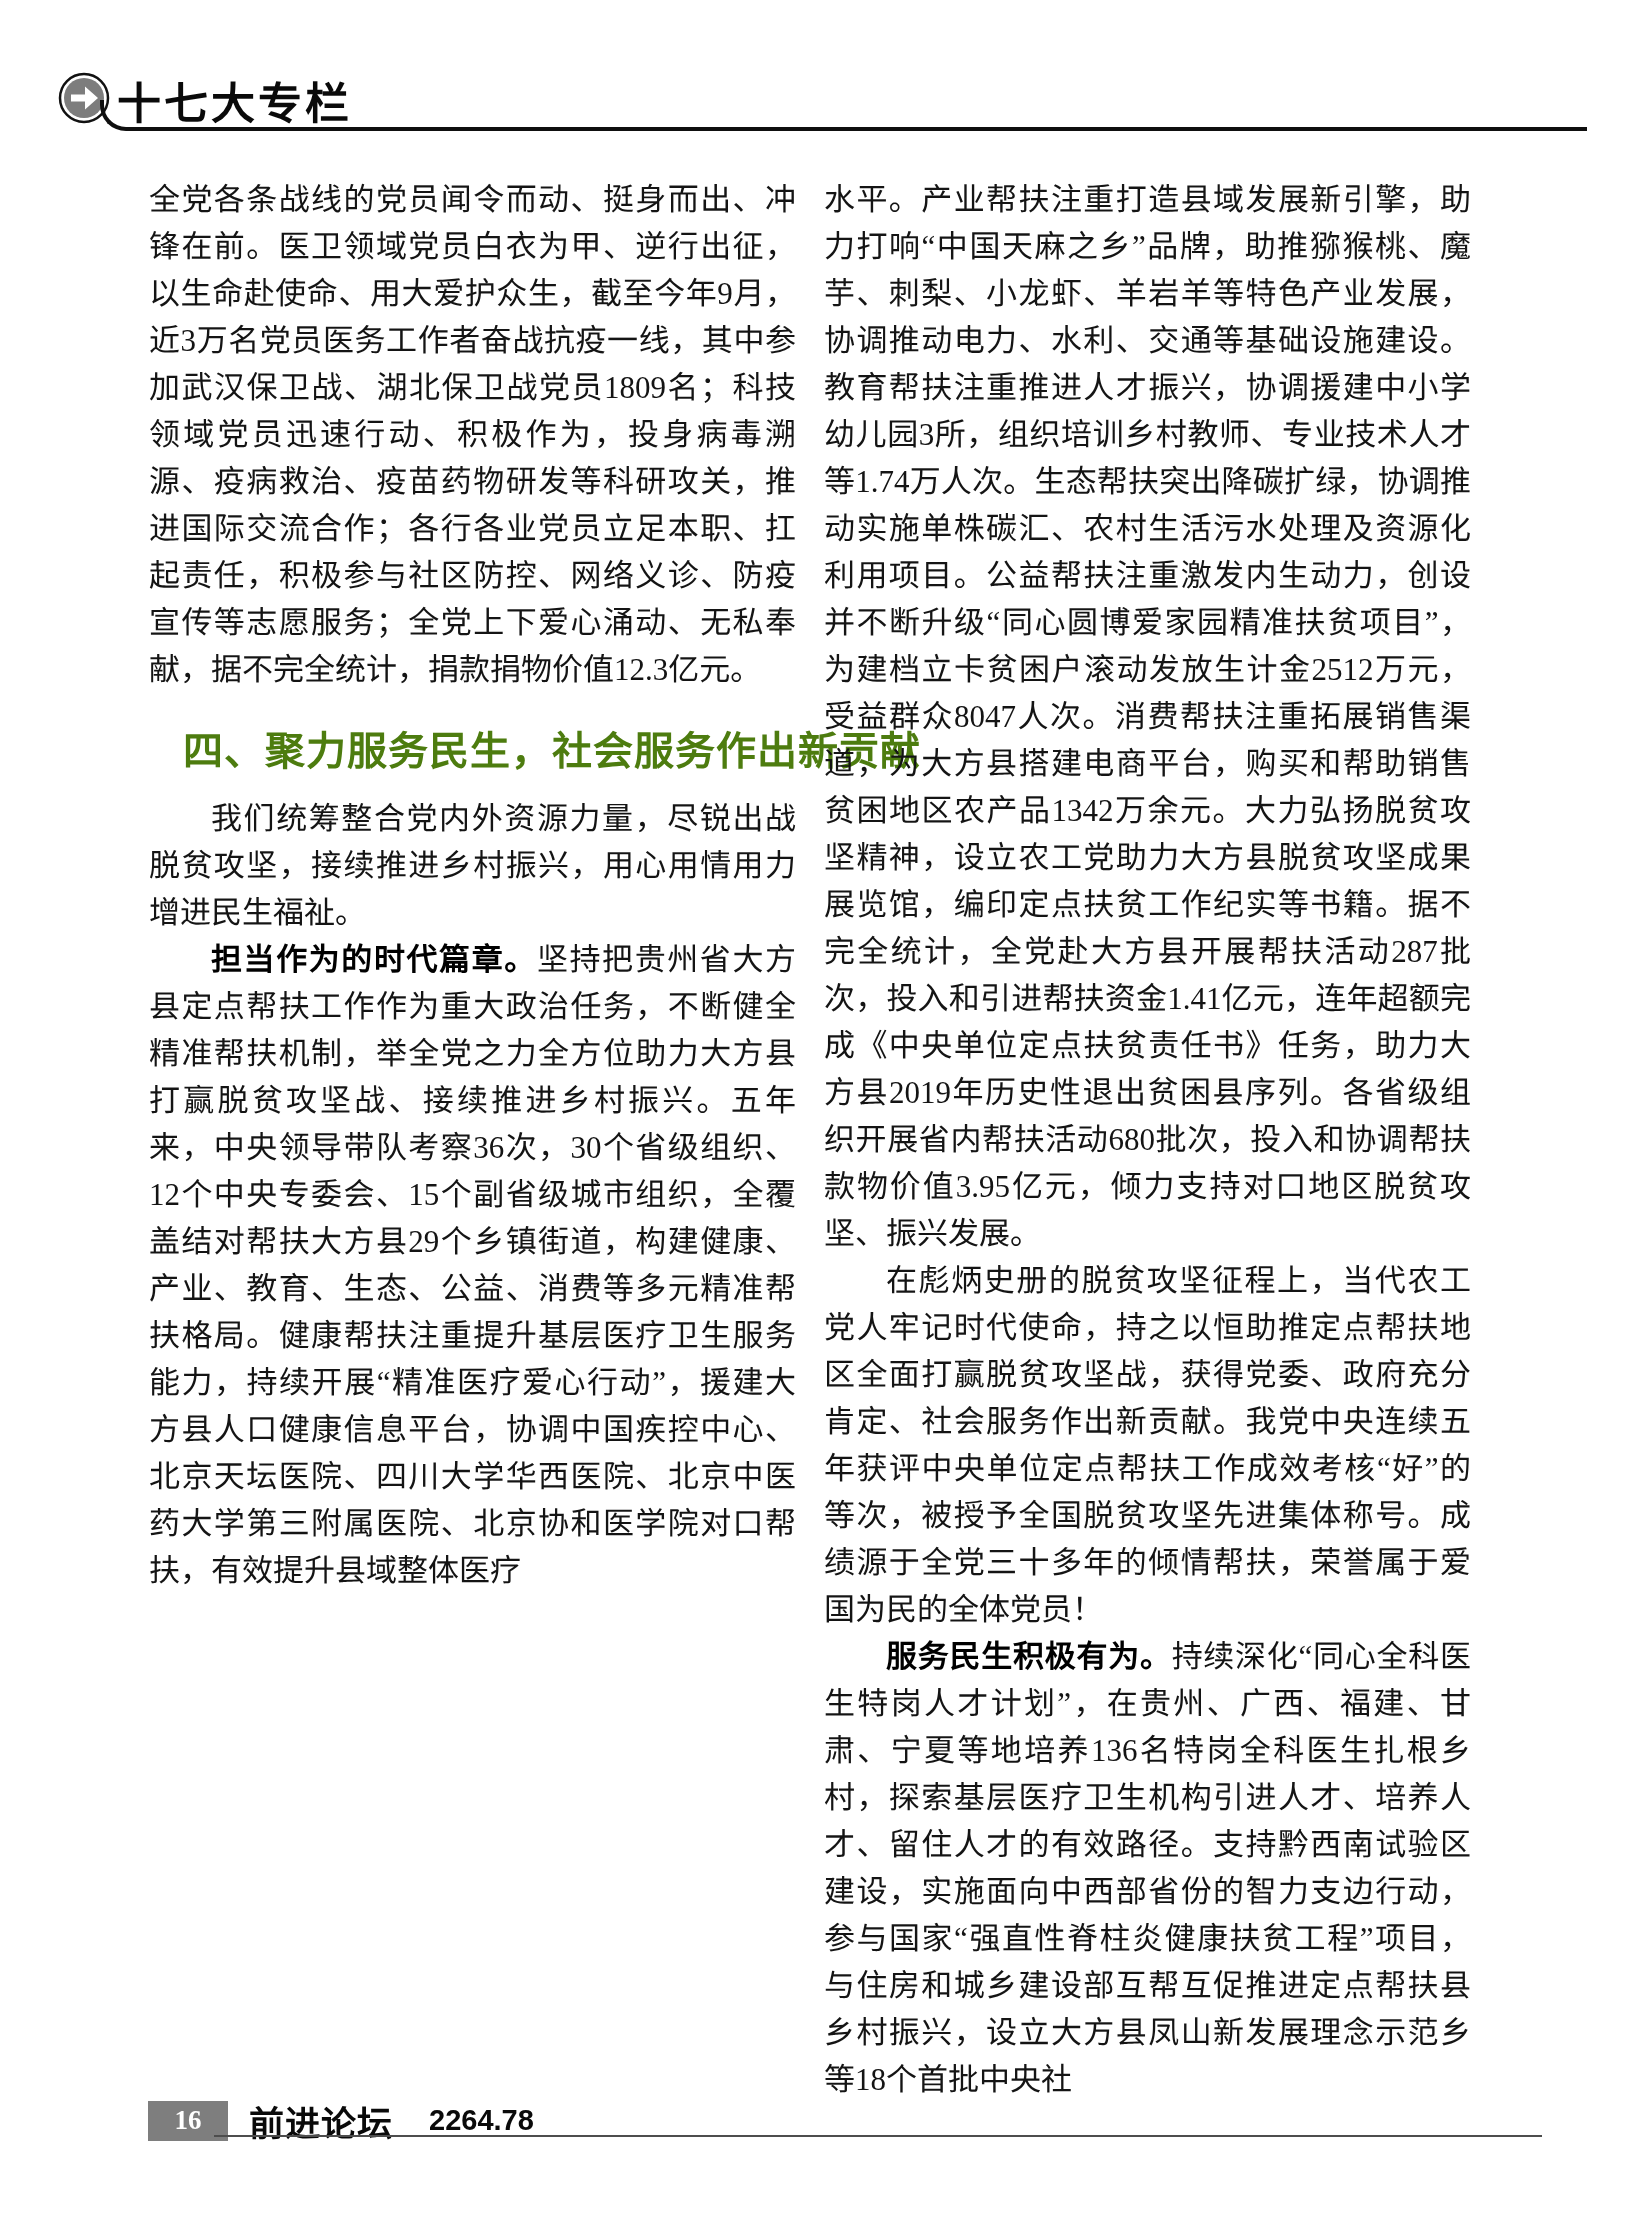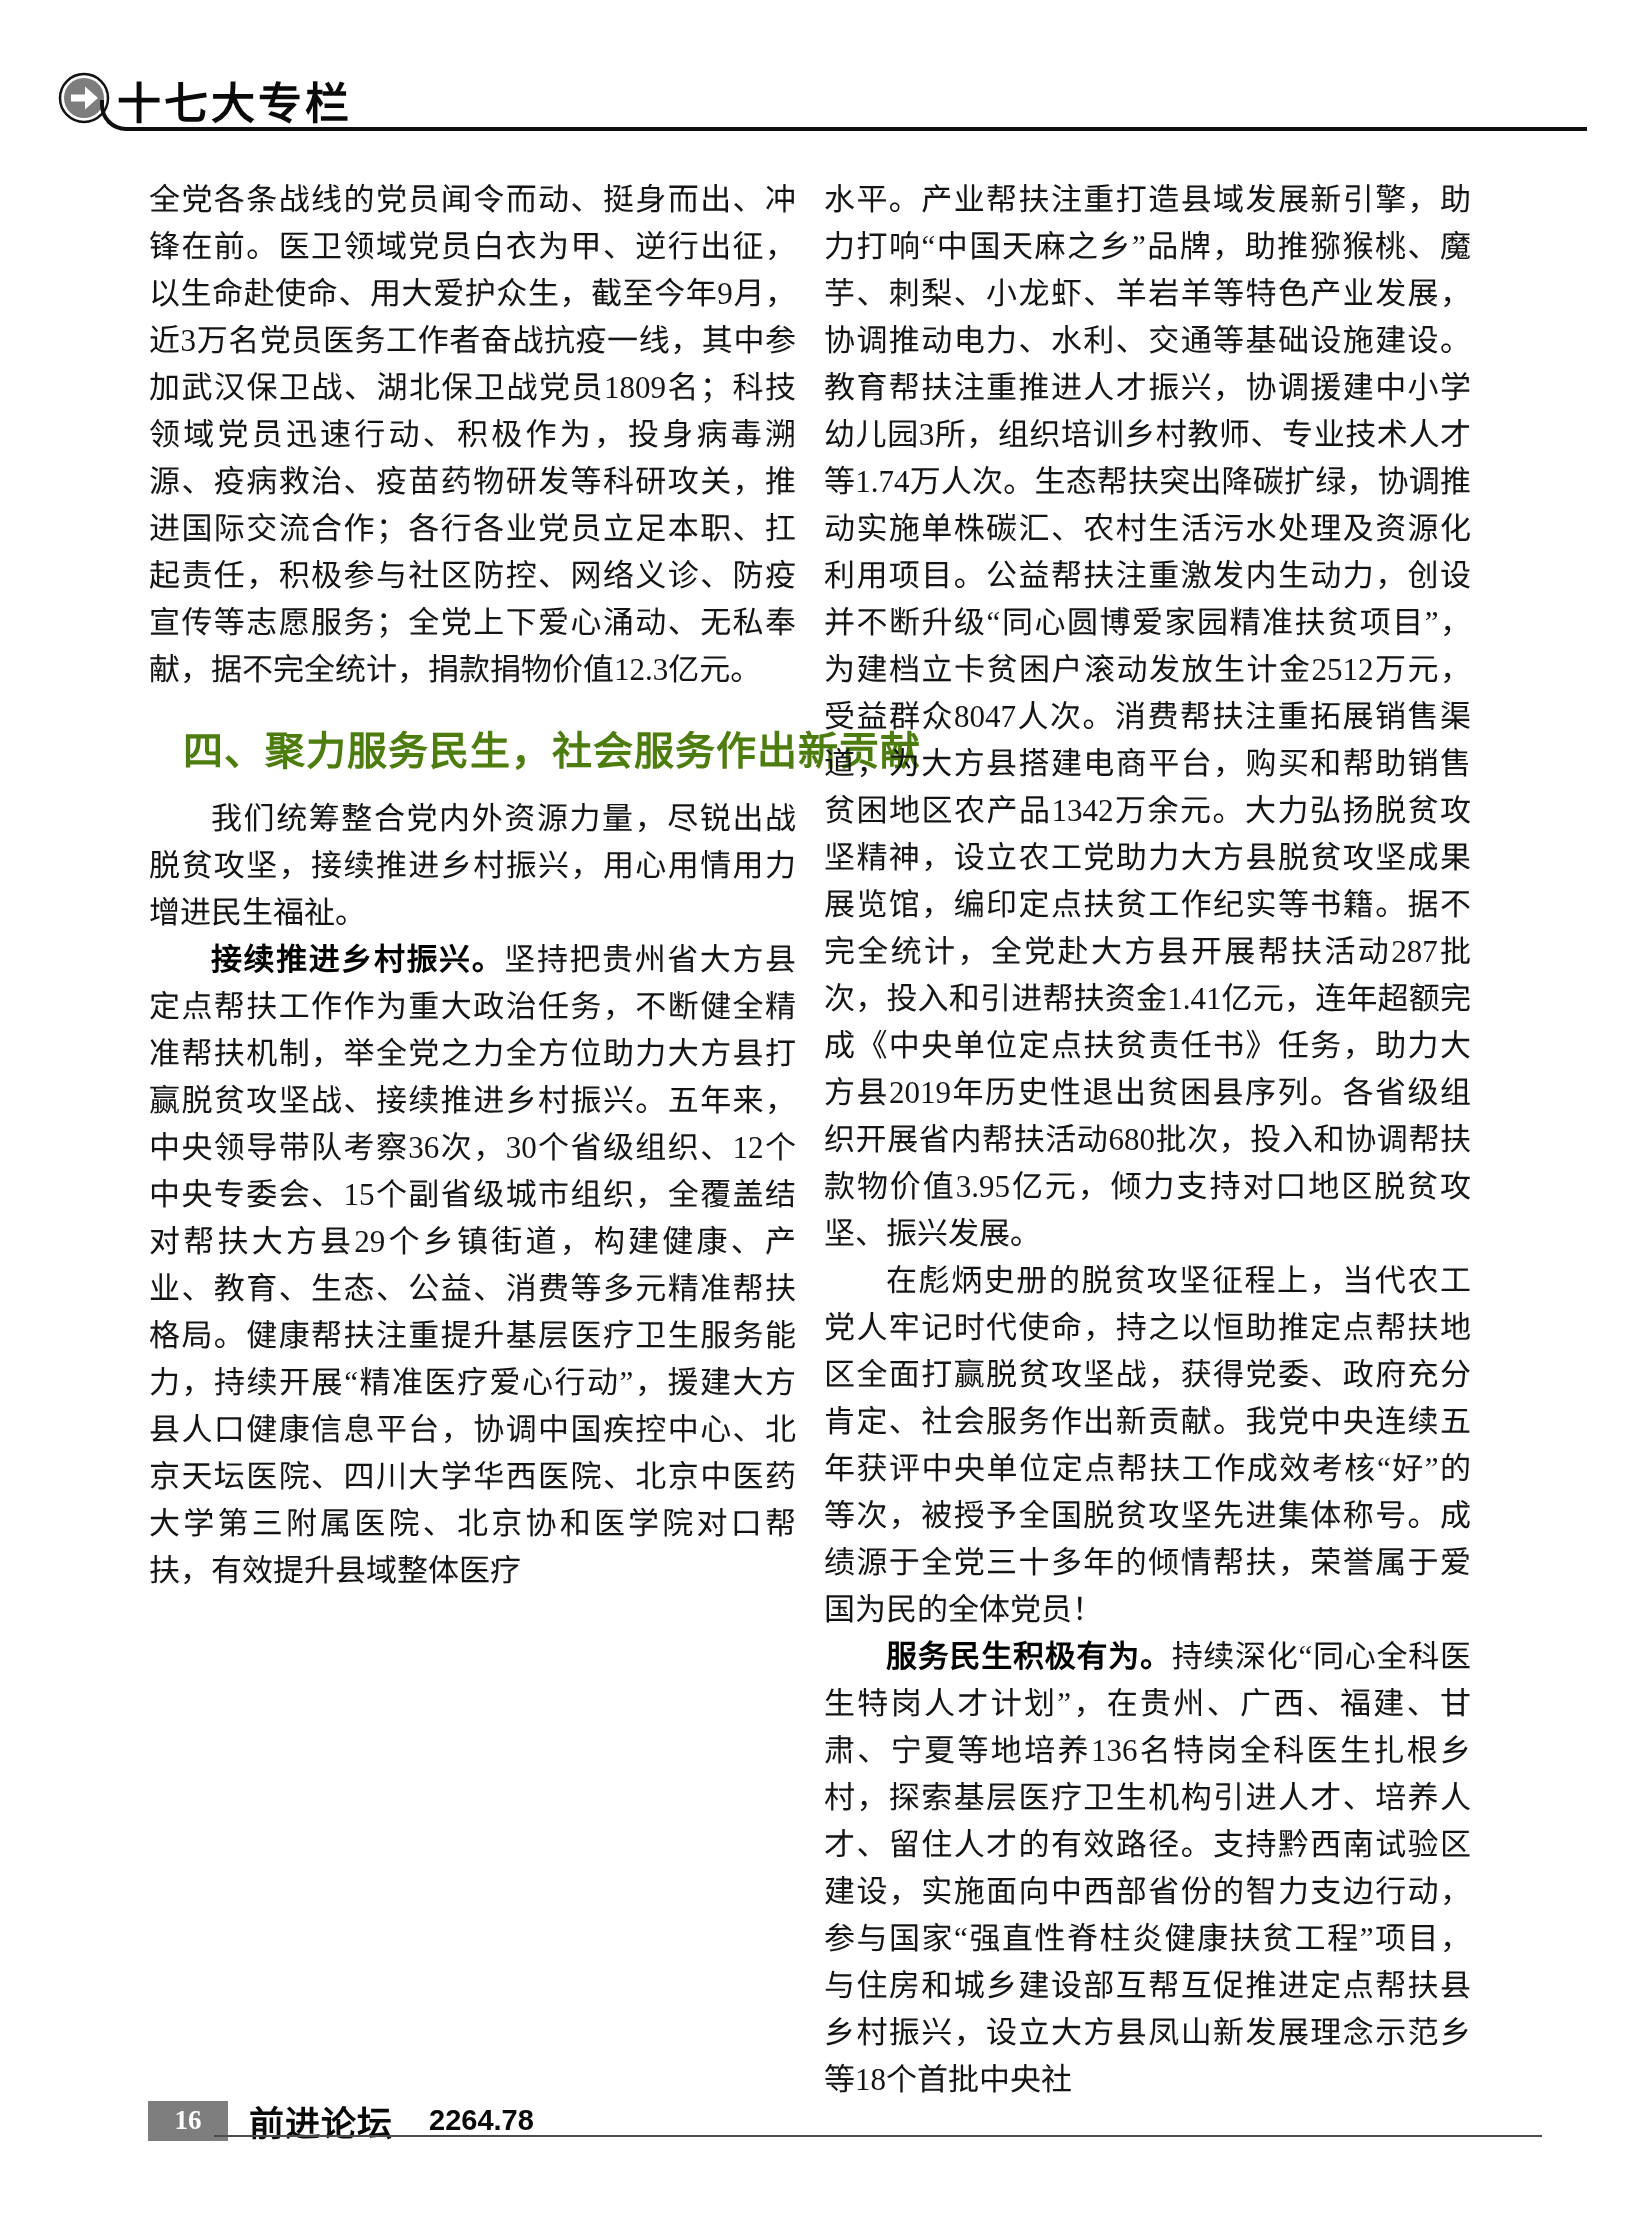--- a/index.html
+++ b/index.html
@@ -87,21 +87,21 @@
   </svg>
 </div>
 <div class="header-title">十七大专栏</div>
 <div class="header-rule"></div>
 
 <div class="content">
   <div class="col">
     <p class="body-p flush">全党各条战线的党员闻令而动、挺身而出、冲锋在前。医卫领域党员白衣为甲、逆行出征，以生命赴使命、用大爱护众生，截至今年9月，近3万名党员医务工作者奋战抗疫一线，其中参加武汉保卫战、湖北保卫战党员1809名；科技领域党员迅速行动、积极作为，投身病毒溯源、疫病救治、疫苗药物研发等科研攻关，推进国际交流合作；各行各业党员立足本职、扛起责任，积极参与社区防控、网络义诊、防疫宣传等志愿服务；全党上下爱心涌动、无私奉献，据不完全统计，捐款捐物价值12.3亿元。</p>
     <h2 class="section-heading">四、聚力服务民生，社会服务作出新贡献</h2>
     <p class="body-p">我们统筹整合党内外资源力量，尽锐出战脱贫攻坚，接续推进乡村振兴，用心用情用力增进民生福祉。</p>
-    <p class="body-p"><b class="lead">接续推进乡村振兴。</b><span>坚持把贵州省大方县定点帮扶工作作为重大政治任务，不断健全精准帮扶机制，举全党之力全方位助力大方县打赢脱贫攻坚战、接续推进乡村振兴。五年来，中央领导带队考察36次，30个省级组织、12个中央专委会、15个副省级城市组织，全覆盖结对帮扶大方县29个乡镇街道，构建健康、产业、教育、生态、公益、消费等多元精准帮扶格局。健康帮扶注重提升基层医疗卫生服务能力，持续开展“精准医疗爱心行动”，援建大方县人口健康信息平台，协调中国疾控中心、北京天坛医院、四川大学华西医院、北京中医药大学第三附属医院、北京协和医学院对口帮扶，有效提升县域整体医疗</span></p>
+    <p class="body-p"><b class="lead">担当作为的时代篇章。</b><span>坚持把贵州省大方县定点帮扶工作作为重大政治任务，不断健全精准帮扶机制，举全党之力全方位助力大方县打赢脱贫攻坚战、接续推进乡村振兴。五年来，中央领导带队考察36次，30个省级组织、12个中央专委会、15个副省级城市组织，全覆盖结对帮扶大方县29个乡镇街道，构建健康、产业、教育、生态、公益、消费等多元精准帮扶格局。健康帮扶注重提升基层医疗卫生服务能力，持续开展“精准医疗爱心行动”，援建大方县人口健康信息平台，协调中国疾控中心、北京天坛医院、四川大学华西医院、北京中医药大学第三附属医院、北京协和医学院对口帮扶，有效提升县域整体医疗</span></p>
   </div>
   <div class="col">
     <p class="body-p flush">水平。产业帮扶注重打造县域发展新引擎，助力打响“中国天麻之乡”品牌，助推猕猴桃、魔芋、刺梨、小龙虾、羊岩羊等特色产业发展，协调推动电力、水利、交通等基础设施建设。教育帮扶注重推进人才振兴，协调援建中小学幼儿园3所，组织培训乡村教师、专业技术人才等1.74万人次。生态帮扶突出降碳扩绿，协调推动实施单株碳汇、农村生活污水处理及资源化利用项目。公益帮扶注重激发内生动力，创设并不断升级“同心圆博爱家园精准扶贫项目”，为建档立卡贫困户滚动发放生计金2512万元，受益群众8047人次。消费帮扶注重拓展销售渠道，为大方县搭建电商平台，购买和帮助销售贫困地区农产品1342万余元。大力弘扬脱贫攻坚精神，设立农工党助力大方县脱贫攻坚成果展览馆，编印定点扶贫工作纪实等书籍。据不完全统计，全党赴大方县开展帮扶活动287批次，投入和引进帮扶资金1.41亿元，连年超额完成《中央单位定点扶贫责任书》任务，助力大方县2019年历史性退出贫困县序列。各省级组织开展省内帮扶活动680批次，投入和协调帮扶款物价值3.95亿元，倾力支持对口地区脱贫攻坚、振兴发展。</p>
     <p class="body-p">在彪炳史册的脱贫攻坚征程上，当代农工党人牢记时代使命，持之以恒助推定点帮扶地区全面打赢脱贫攻坚战，获得党委、政府充分肯定、社会服务作出新贡献。我党中央连续五年获评中央单位定点帮扶工作成效考核“好”的等次，被授予全国脱贫攻坚先进集体称号。成绩源于全党三十多年的倾情帮扶，荣誉属于爱国为民的全体党员！</p>
     <p class="body-p"><b class="lead">服务民生积极有为。</b><span>持续深化“同心全科医生特岗人才计划”，在贵州、广西、福建、甘肃、宁夏等地培养136名特岗全科医生扎根乡村，探索基层医疗卫生机构引进人才、培养人才、留住人才的有效路径。支持黔西南试验区建设，实施面向中西部省份的智力支边行动，参与国家“强直性脊柱炎健康扶贫工程”项目，与住房和城乡建设部互帮互促推进定点帮扶县乡村振兴，设立大方县凤山新发展理念示范乡等18个首批中央社</span></p>
   </div>
 </div>
 
 <div class="footer">
   <div class="page-num-box">16</div>

